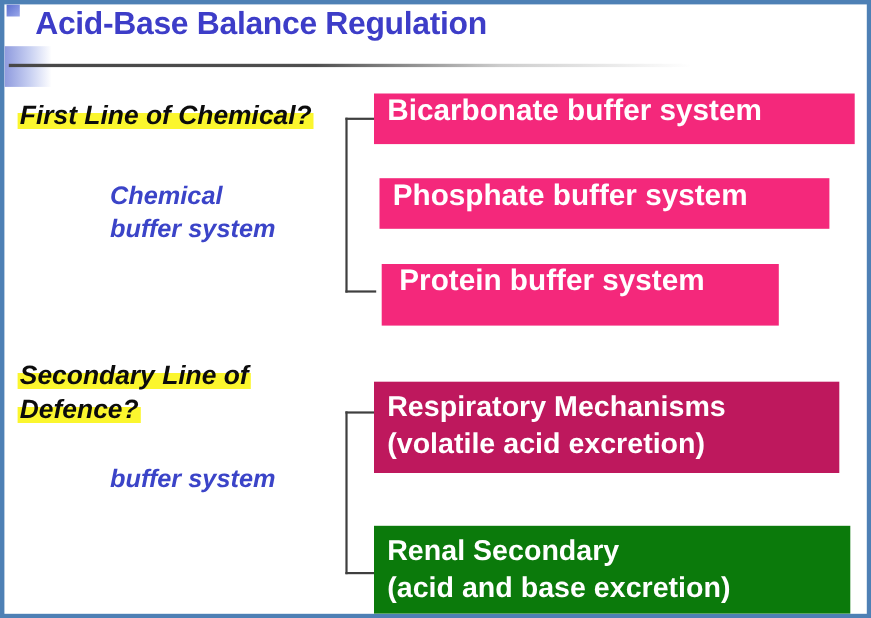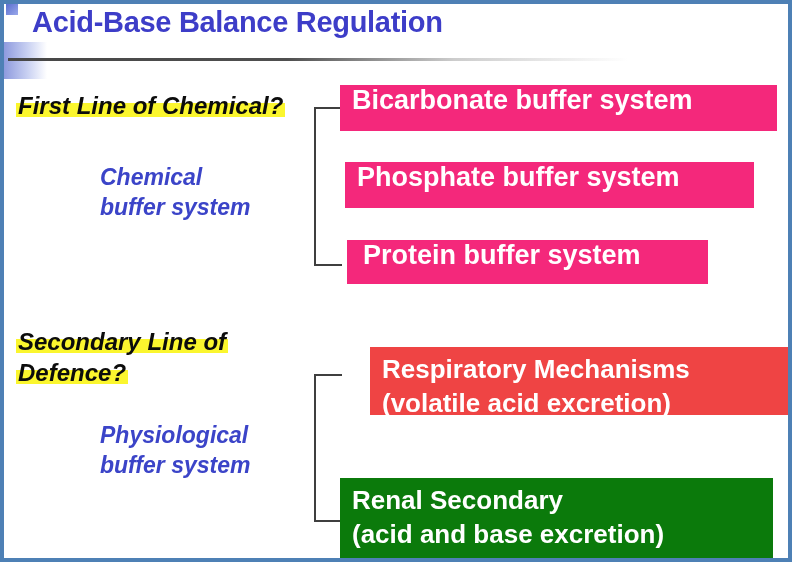--- a/index.html
+++ b/index.html
@@ -92,31 +92,30 @@
     display: flex;
     box-sizing: border-box;
     padding-left: 12px;
     color: #ffffff;
     font-weight: bold;
     white-space: nowrap;
   }
   .pink { background: #F4287B; font-size: 27px; }
   .box-bicarbonate { left: 336px; top: 81px;  width: 437px; height: 46px; }
   .box-phosphate   { left: 341px; top: 158px; width: 409px; height: 46px; }
-  .box-protein     { left: 343px; top: 236px; width: 361px; height: 44px; padding-left: 16px; }
+  .box-protein     { left: 343px; top: 236px; width: 361px; height: 56px; padding-left: 16px; }
   .two-line {
     display: block;
     font-size: 26px;
     line-height: 34px;
     padding-top: 5px;
   }
   .box-respiratory {
-    left: 336px; top: 343px; width: 423px; height: 68px;
-    background: #ef4444;
-    margin-left: 30px;
+    left: 336px; top: 343px; width: 423px; height: 83px;
+    background: #be185d;
   }
   .box-renal {
     left: 336px; top: 474px; width: 433px; height: 80px;
     background: #0B7A0B;
   }
   .box-line { display: block; }
 </style>
 </head>
 <body>
 
@@ -145,21 +144,20 @@
   </div>
   <div class="flow-box pink box-protein">
     <span>Protein buffer system</span>
   </div>
 
   <div class="question-label q-secondary">
     <span class="box-line"><span class="hl">Secondary Line of</span></span>
     <span class="box-line"><span class="hl">Defence?</span></span>
   </div>
   <div class="sub-label sub-physiological">
-    <span class="box-line">Physiological</span>
     <span class="box-line">buffer system</span>
   </div>
 
   <div class="bracket bracket-secondary"></div>
 
   <div class="flow-box box-respiratory">
     <span class="two-line">
       <span class="box-line">Respiratory Mechanisms</span>
       <span class="box-line">(volatile acid excretion)</span>
     </span>

